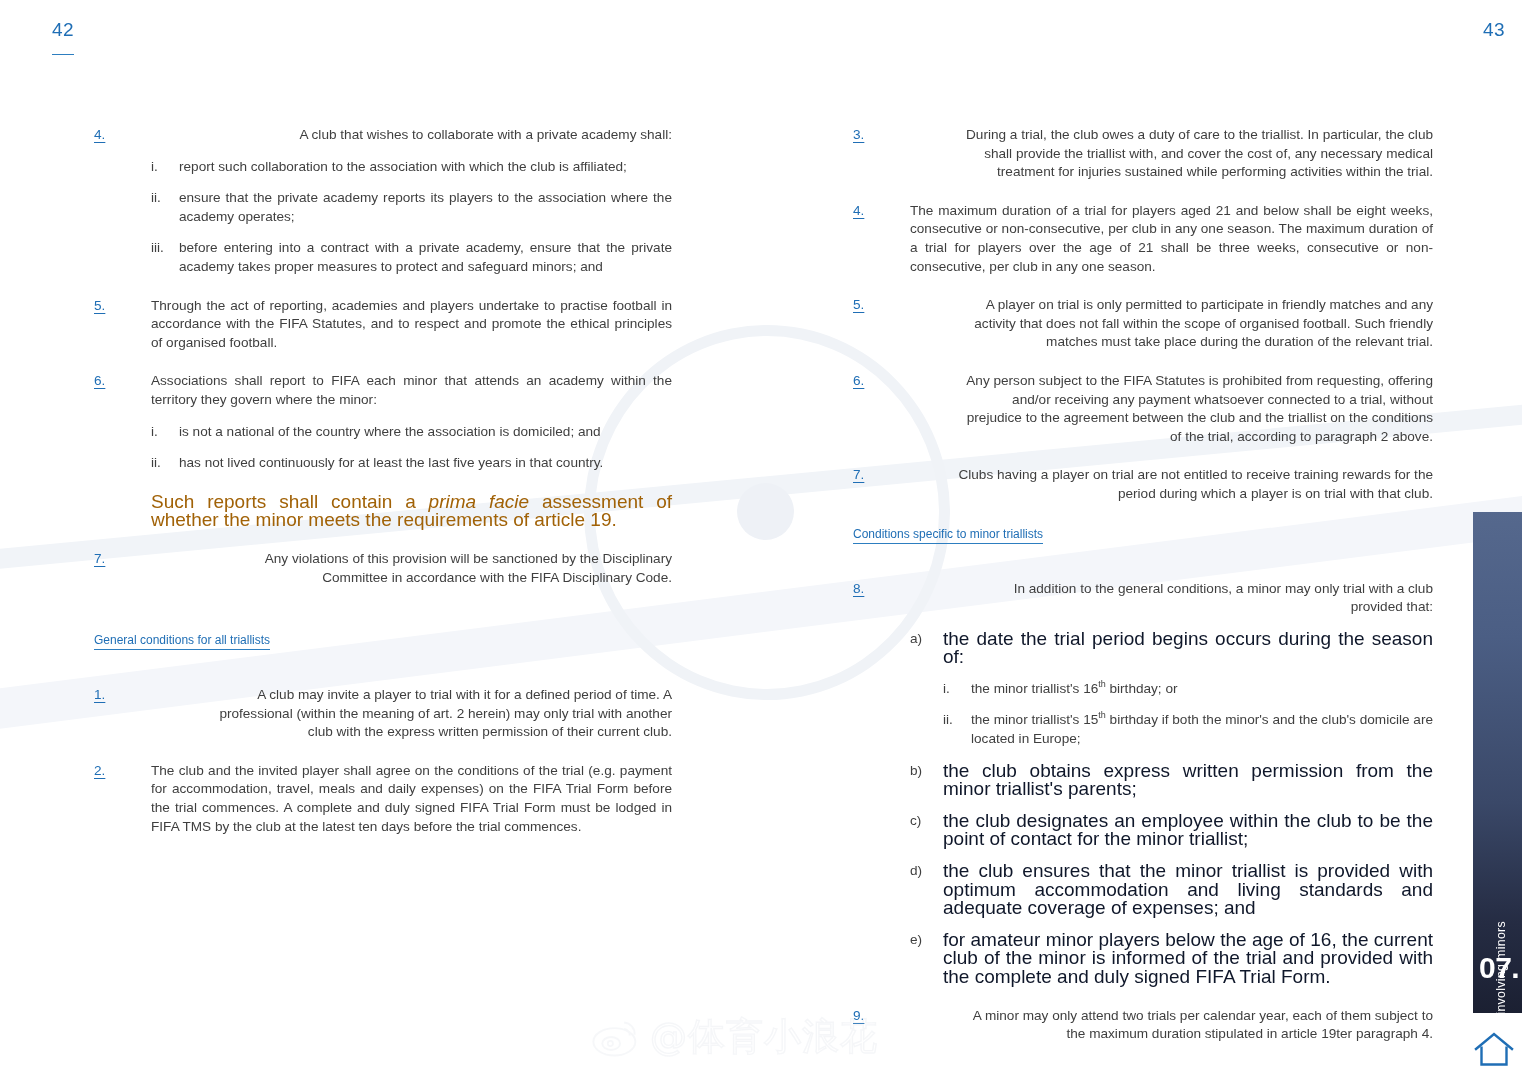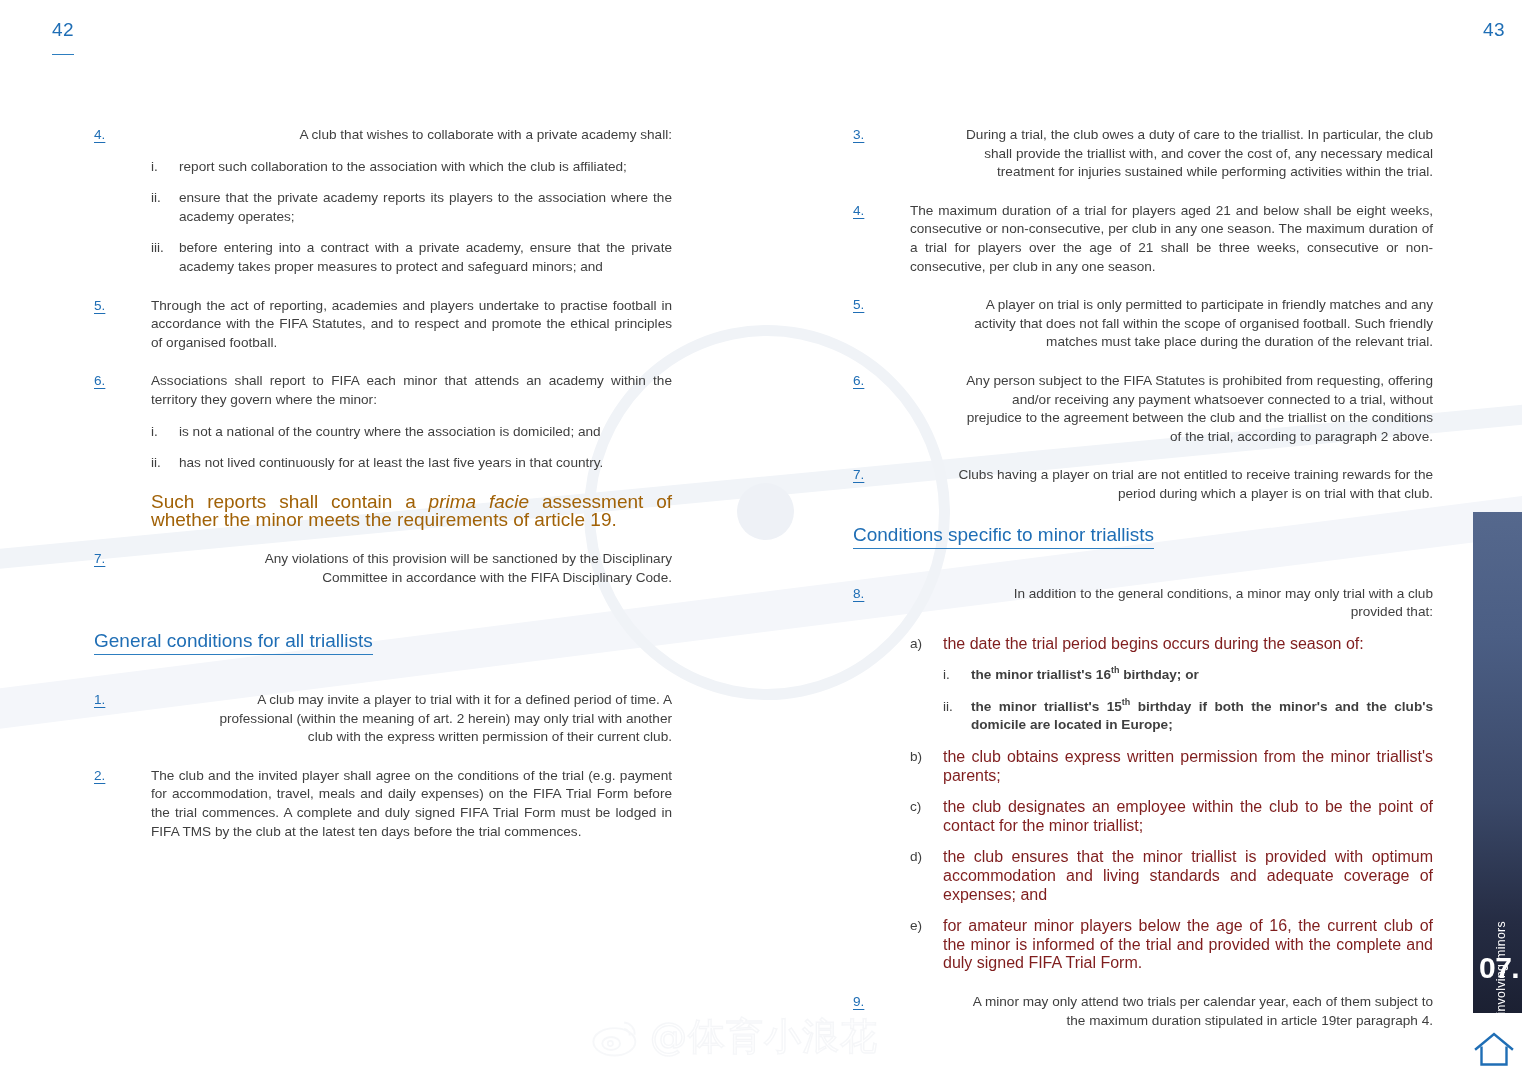--- a/index.html
+++ b/index.html
@@ -109,51 +109,51 @@
   .sub .mk { flex: 0 0 auto; width: 28px; text-align: left; font-size: 13.6px; line-height: 18.6px; color:#3f3f3f;}
   .sub .tx { flex: 1 1 auto; font-size: 13.6px; line-height: 18.6px; color: #3f3f3f; text-align: justify; }
 
   
   .sub-a {
     display: flex;
     align-items: flex-start;
     margin: 0 0 13px 57px;
   }
   .sub-a .mk { flex: 0 0 auto; width: 33px; font-size: 13.6px; line-height: 18.6px; color:#3f3f3f; }
-  .sub-a .tx { flex: 1 1 auto; font-size: 16px; line-height: 18.6px; color:#7f1d1d; text-align: justify; }
+  .sub-a .tx { flex: 1 1 auto; font-size: 19px; line-height: 18.6px; color:#0f172a; text-align: justify; }
 
   
   .sub-i {
     display: flex;
     align-items: flex-start;
     margin: 0 0 13px 90px;
   }
   .sub-i .mk { flex: 0 0 auto; width: 28px; font-size: 13.6px; line-height: 18.6px; color:#3f3f3f; }
-  .sub-i .tx { flex: 1 1 auto; font-size: 13.6px; line-height: 18.6px; color:#3f3f3f; text-align: justify; font-weight: bold; }
+  .sub-i .tx { flex: 1 1 auto; font-size: 13.6px; line-height: 18.6px; color:#3f3f3f; text-align: justify; }
 
   
   .plain {
     margin: 0 0 13px 57px;
     font-size: 19px; line-height: 18.6px;
     color: #a16207; text-align: justify;
   }
 
   .spacer-lg { height: 30px; }
   .spacer-sm { height: 7px; }
 
   
   .h-main {
     font-size: 21px;
     font-weight: bold;
     color: #1a5c9e;
     letter-spacing: -0.1px;
     margin: 0 0 14px 0;
   }
   .h-sub {
-    font-size: 19px;
+    font-size: 12px;
     color: #1f6eb5;
     margin: 0 0 20px 0;
     display: inline-block;
     border-bottom: 1.3px solid #2d7ec0;
     padding-bottom: 2px;
   }
   .h-sub-wrap { margin-bottom: 16px; }
 
   i.it { font-style: italic; }
   sup.sup { font-size: 0.66em; vertical-align: super; line-height: 0; }

